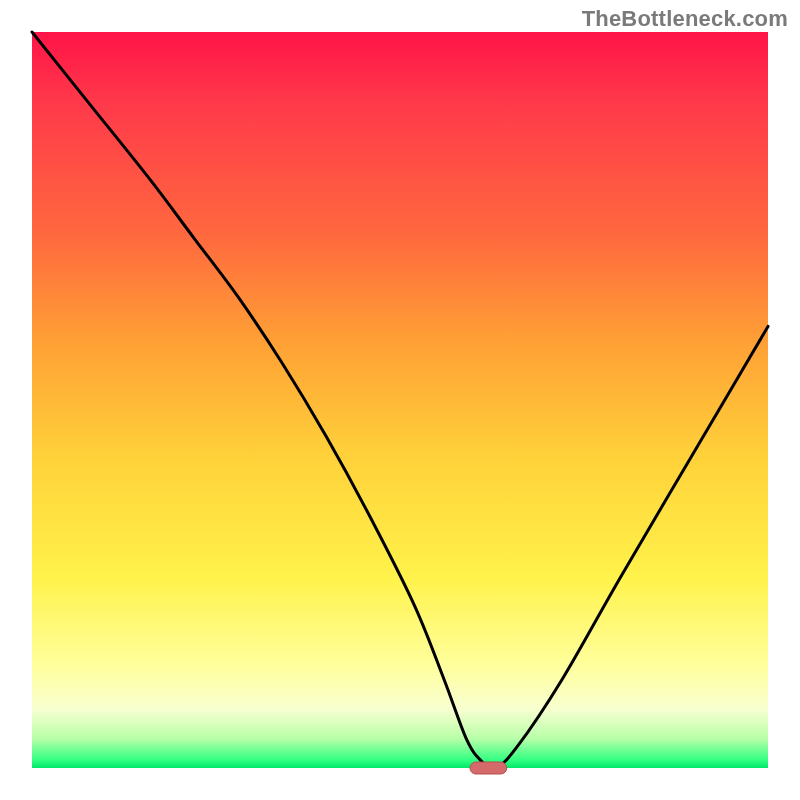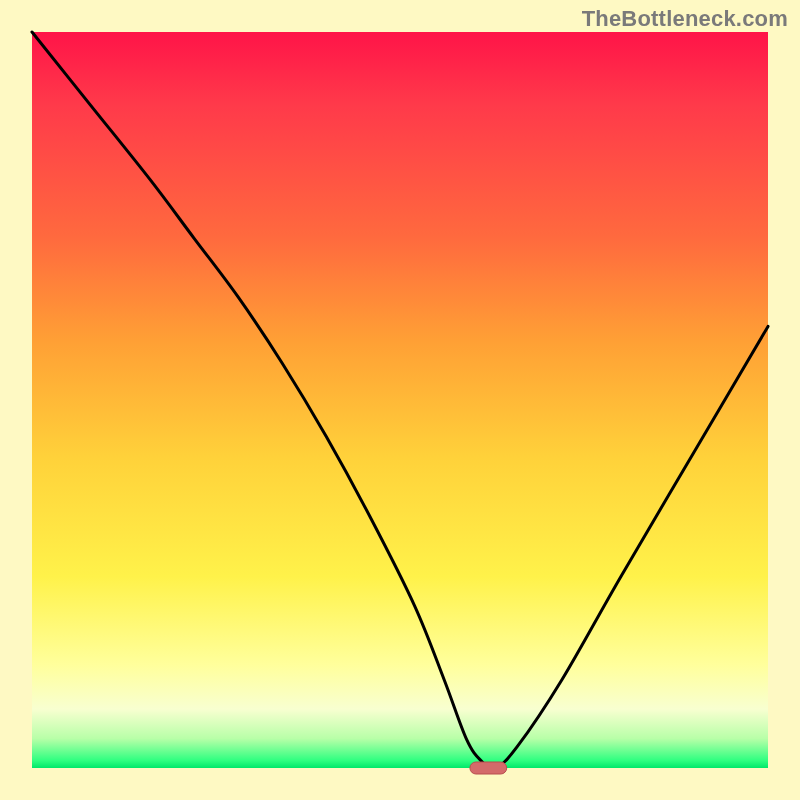--- a/index.html
+++ b/index.html
@@ -9,21 +9,21 @@
     height: 800px;
     background: #000;
     overflow: hidden;
   }
   .frame {
     position: absolute;
     left: 0;
     top: 0;
     width: 800px;
     height: 800px;
-    background: #fef9c3;
+    background: #ffffff;
   }
   .plot-area {
     position: absolute;
     left: 32px;
     top: 32px;
     width: 736px;
     height: 736px;
     
     background: linear-gradient(
       to bottom,

